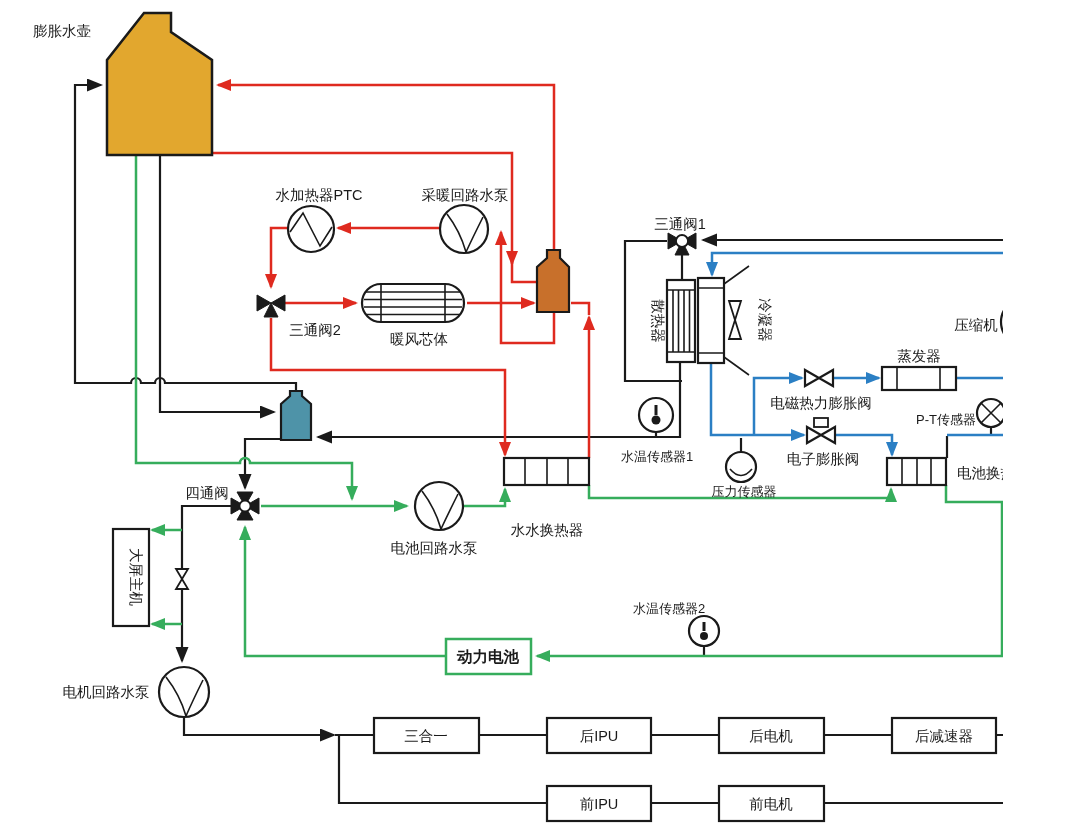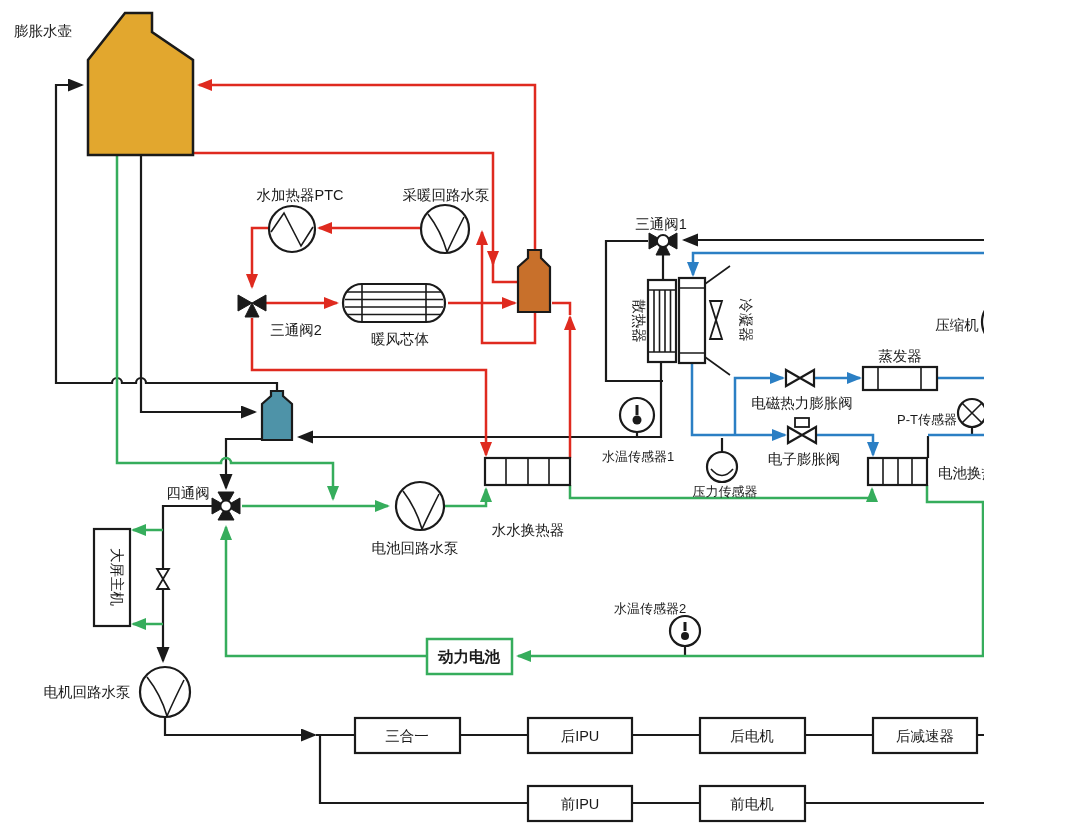--- a/index.html
+++ b/index.html
@@ -1,17 +1,17 @@
 <!DOCTYPE html>
 <html style="--red: #DF2A1F; --grn: #36AD5C; --blu: #2B7FC4; --blk: #1A1A1A; --tank: #E2A72E; --bottle: #C8702B; --resv: #4E93A8;"><head>
 <meta charset="utf-8">
 <style>
   html,body{margin:0;padding:0;background:#fff;}
   #stage{position:relative;width:984px;height:836px;background:#fff;overflow:hidden;
-         font-family:"Liberation Sans", sans-serif;}
+         font-family:"Liberation Sans", sans-serif;margin-left:19px;}
   svg{position:absolute;left:0;top:0;}
   text{font-family:"Liberation Sans", sans-serif;fill:#1a1a1a;font-size:14.5px;}
   text.small{font-size:13px;}
   text.bold{font-weight:bold;font-size:15.5px;}
   .pipe-red{stroke:var(--red);stroke-width:2.5;fill:none;}
   .pipe-grn{stroke:var(--grn);stroke-width:2.5;fill:none;}
   .pipe-blu{stroke:var(--blu);stroke-width:2.5;fill:none;}
   .pipe-blk{stroke:var(--blk);stroke-width:2.2;fill:none;}
   .sym{fill:#fff;stroke:var(--blk);stroke-width:2.2;}
   .symthin{fill:#fff;stroke:var(--blk);stroke-width:1.8;}

